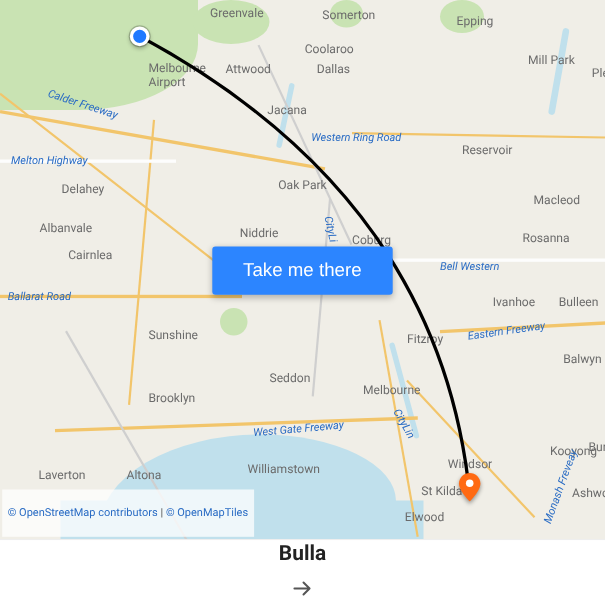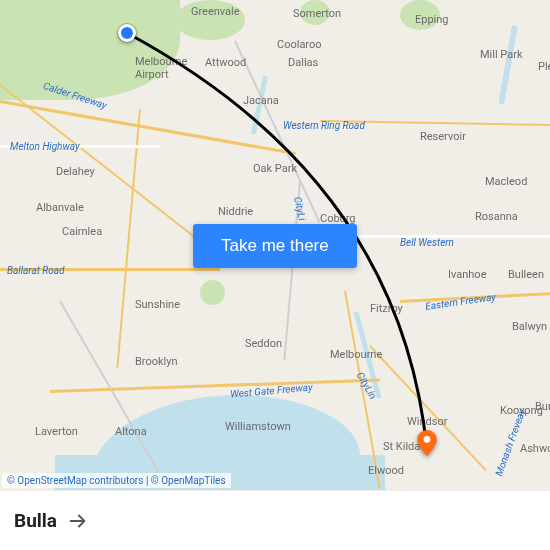--- a/index.html
+++ b/index.html
@@ -29,25 +29,25 @@
   .start-pin { position: absolute; width: 18px; height: 18px; border-radius: 50%; background: #1f79ff; border: 3px solid #fff; box-shadow: 0 0 0 1px rgba(0,0,0,.2), 0 2px 4px rgba(0,0,0,.3); }
 
   
   .end-pin { position: absolute; width: 26px; height: 26px; }
   .end-pin svg { width: 100%; height: 100%; filter: drop-shadow(0 2px 2px rgba(0,0,0,.4)); }
 
   
   .cta-button { position: absolute; background: #2c85ff; color: #fff; font-size: 17px; font-weight: 400; padding: 12px 28px; border-radius: 3px; box-shadow: 0 2px 6px rgba(0,0,0,.25); cursor: pointer; border: none; white-space: nowrap; }
 
   
-  .attribution { position: absolute; left: 2px; bottom: 2px; background: rgba(255,255,255,0.75); font-size: 10px; color: #555; padding: 2px 5px; }
+  .attribution { position: absolute; left: 2px; bottom: 2px; background: rgba(255,255,255,0.75); font-size: 10px; color: #555; padding: 16px 5px; }
   .attribution a { color: #2a6cc4; text-decoration: none; }
 
   
-  .footer { position: absolute; left: 0; bottom: 0; width: 550px; height: 60px; background: #fff; display: flex; align-items: center; padding: 0 14px; gap: 10px; border-top: 1px solid #eee; }
+  .footer { position: absolute; left: 0; bottom: 0; width: 550px; height: 60px; background: #fff; display: flex; align-items: center; padding: 0 14px; gap: 10px; border-top: 1px solid #eee; flex-direction: column; }
   .footer .from, .footer .to { font-size: 19px; color: #222; }
   .footer .from { font-weight: 700; }
   .arrow-icon { width: 22px; height: 22px; display: flex; align-items: center; }
   .moovit-logo { margin-left: auto; display: flex; align-items: center; gap: 2px; font-weight: 700; font-size: 18px; color: #444; }
   .moovit-logo .dot { color: #ff6a13; font-size: 26px; line-height: 0; }
 </style>
 </head>
 <body>
 
 <div class="map-area">

